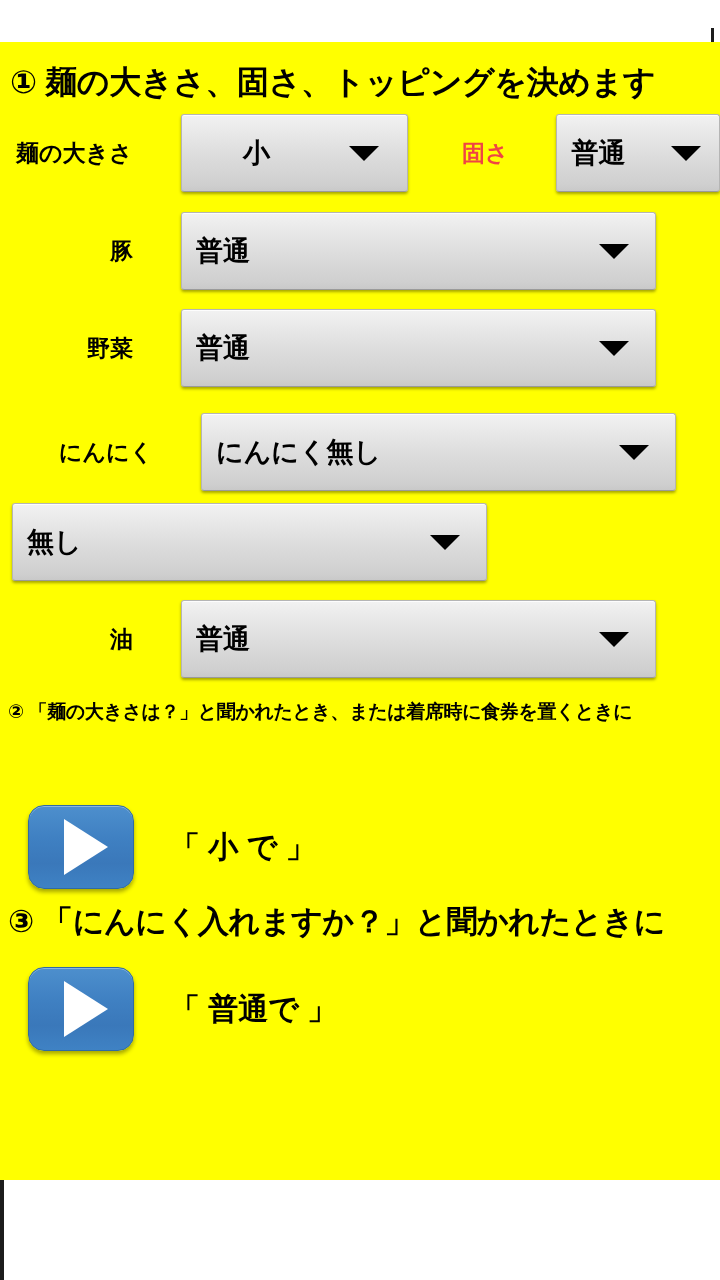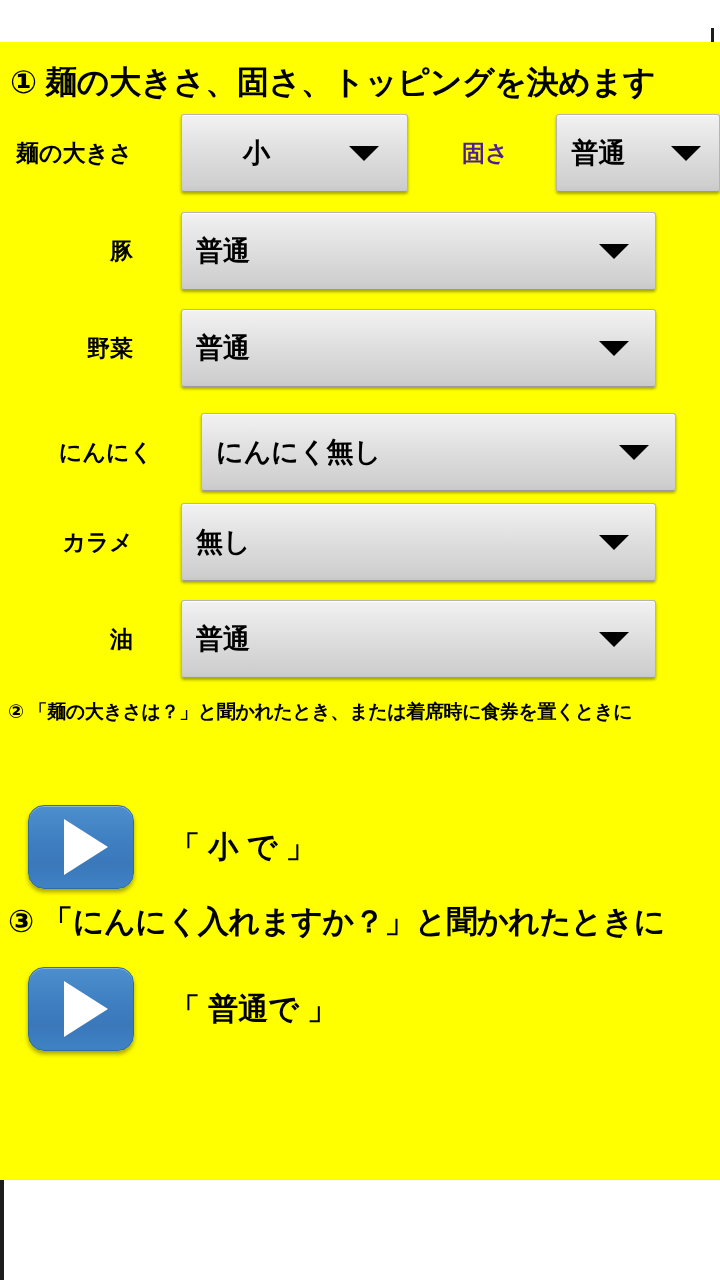--- a/index.html
+++ b/index.html
@@ -164,21 +164,21 @@
   }
   .spinner.size .spinner-arrow {
     right: 28px; top: 50%;
     margin-top: -7px;
   }
 
   
   .inline-label {
     font-size: 23px;
     font-weight: bold;
-    color: #4c1d95;
+    color: #ef4444;
     margin-left: 18px;
     white-space: nowrap;
   }
   .spinner.firm {
     width: 164px;
     margin-left: 12px;
   }
   .spinner.firm .spinner-value {
     padding-left: 14px;
   }
@@ -272,21 +272,20 @@
 
     <div class="opt-row" style="top:380px; height:60px;padding-left:20px;">
       <div class="opt-label">にんにく</div>
       <div class="spinner wide">
         <span class="spinner-value">にんにく無し</span>
         <span class="spinner-arrow"></span>
       </div>
     </div>
 
     <div class="opt-row" style="top:461px; height:78px;">
-      <div class="opt-label">カラメ</div>
       <div class="spinner wide">
         <span class="spinner-value">無し</span>
         <span class="spinner-arrow"></span>
       </div>
     </div>
 
     <div class="opt-row" style="top:558px; height:78px;">
       <div class="opt-label">油</div>
       <div class="spinner wide">
         <span class="spinner-value">普通</span>

